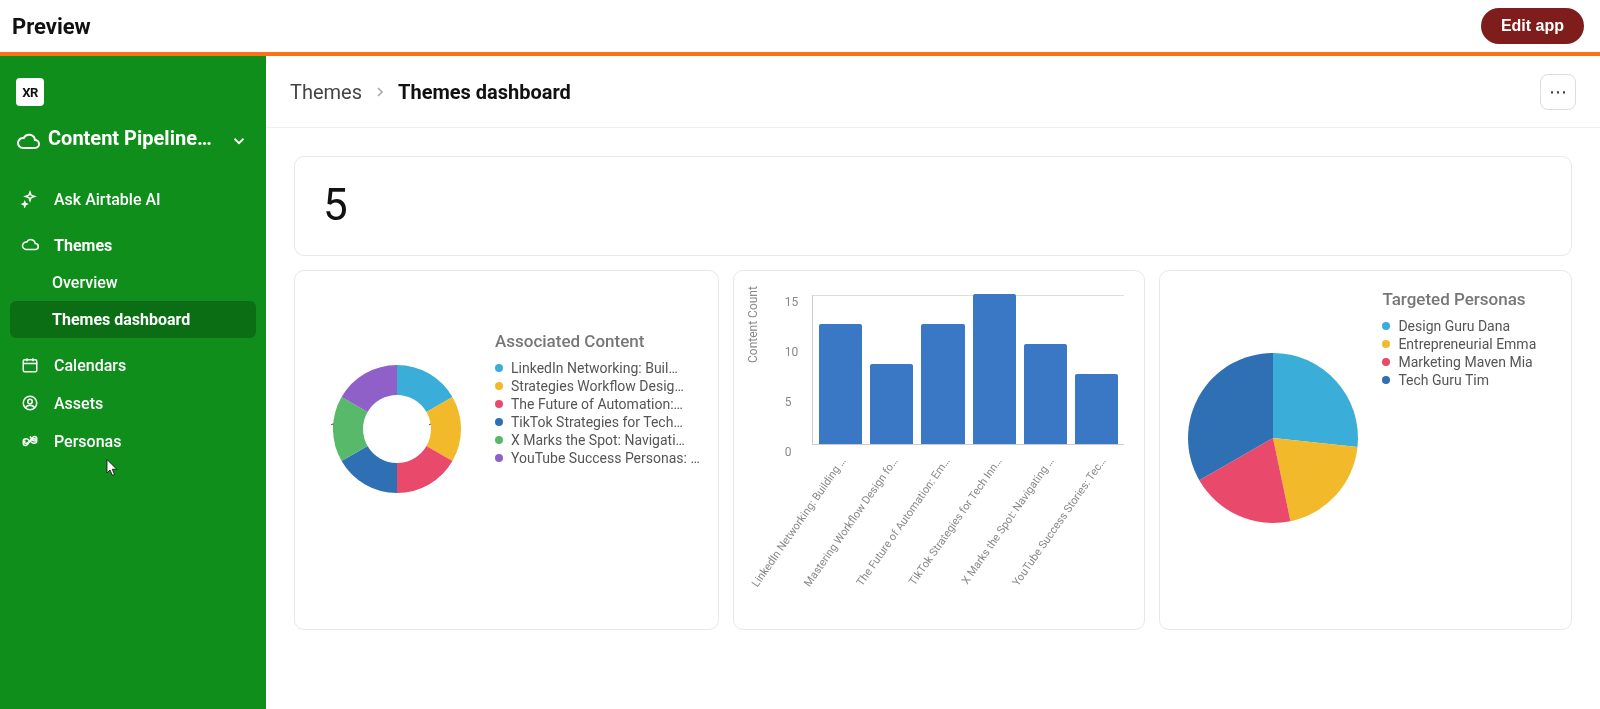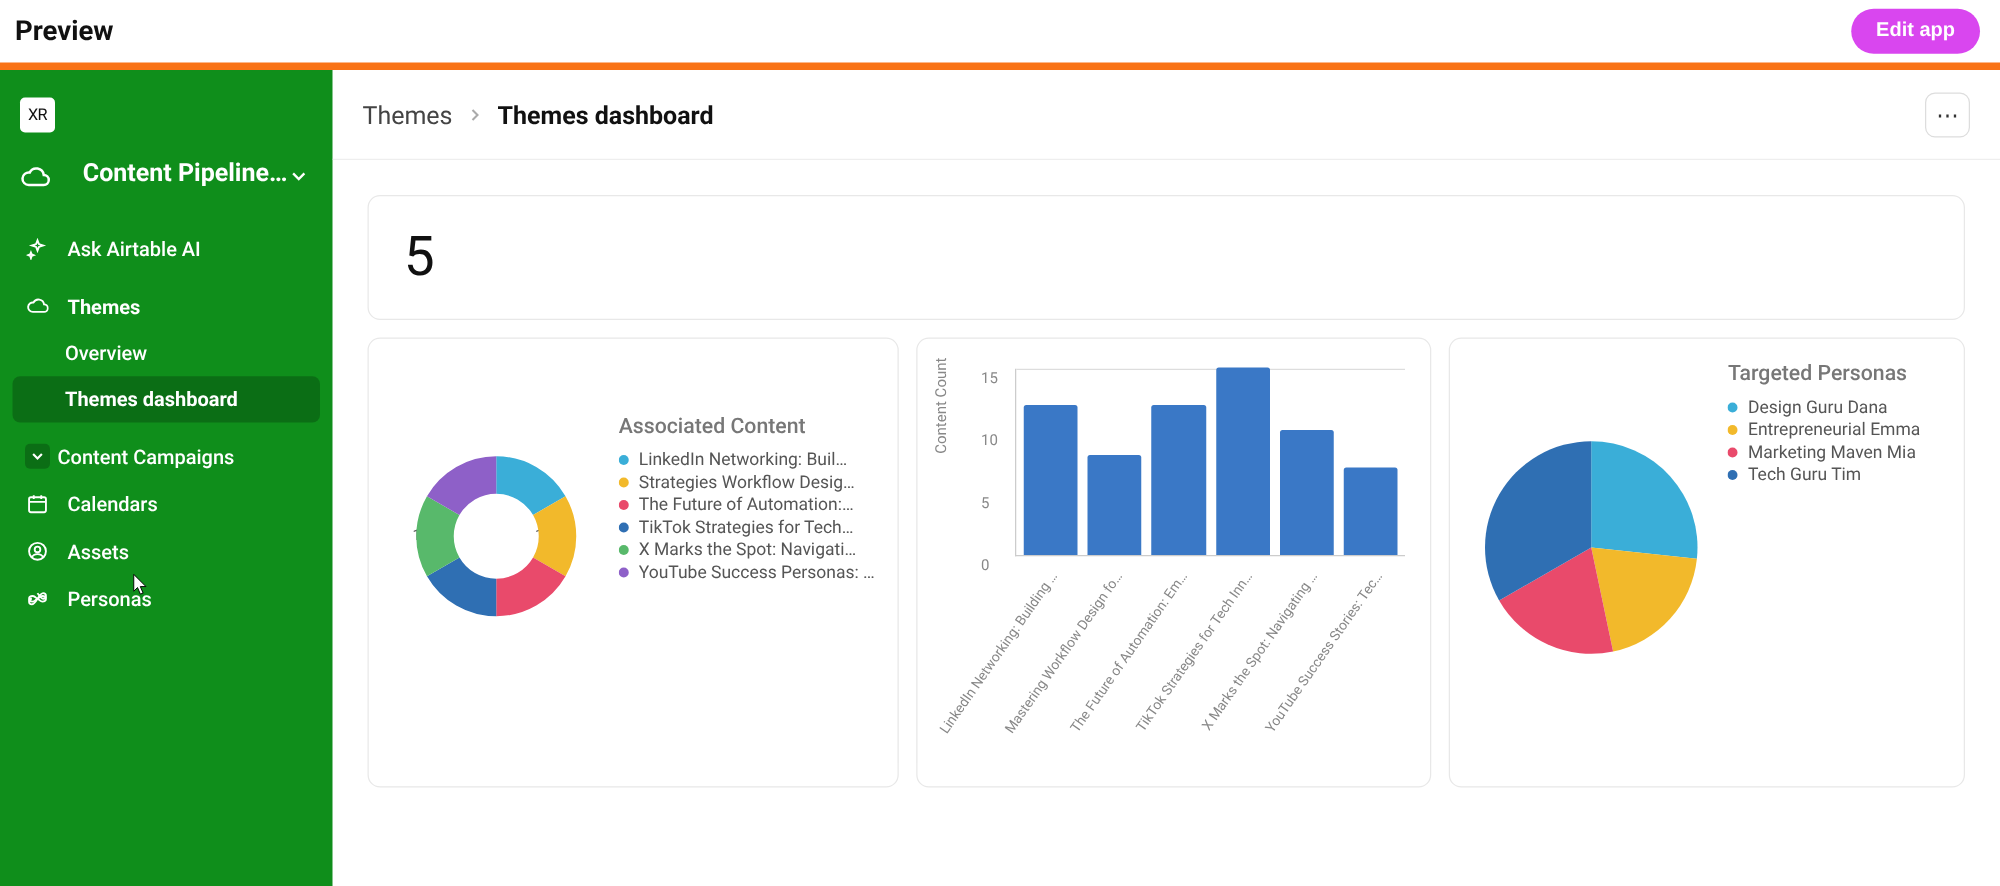--- a/index.html
+++ b/index.html
@@ -1,34 +1,34 @@
 <!DOCTYPE html>
 <html><head>
 <meta charset="utf-8">
 <style>
   * { box-sizing: border-box; margin: 0; padding: 0; }
   html, body { height: 100%; font-family: -apple-system, BlinkMacSystemFont, "Segoe UI", Roboto, Helvetica, Arial, sans-serif; color: #111; }
   body { width: 1600px; height: 709px; overflow: hidden; background: #fff; }
 
   
-  .topbar { height: 56px; display: flex; align-items: center; justify-content: space-between; padding: 0 16px 0 12px; border-bottom: 6px solid #f97316; }
+  .topbar { height: 56px; display: flex; align-items: center; justify-content: space-between; padding: 0 16px 0 12px; border-bottom: 4px solid #f97316; }
   .topbar h1 { font-size: 22px; font-weight: 700; }
-  .edit-btn { background: #d946ef; color: #fff; border: none; border-radius: 20px; padding: 9px 20px; font-size: 16px; font-weight: 600; cursor: pointer; }
+  .edit-btn { background: #7f1d1d; color: #fff; border: none; border-radius: 20px; padding: 9px 20px; font-size: 16px; font-weight: 600; cursor: pointer; }
 
   
   .app { display: flex; height: calc(100% - 56px); }
 
   
   .sidebar { width: 266px; background: #0f8e1b; color: #fff; display: flex; flex-direction: column; padding: 12px 10px; flex-shrink: 0; }
   .logo-box { width: 28px; height: 28px; background: #fff; border-radius: 4px; display: flex; align-items: center; justify-content: center; margin: 10px 6px 14px 6px; }
-  .logo-box span { font-weight: 400; font-size: 13px; color: #111; letter-spacing: -0.5px; }
+  .logo-box span { font-weight: 700; font-size: 13px; color: #111; letter-spacing: -0.5px; }
 
   .workspace-row { display: flex; align-items: flex-start; padding: 6px 6px 18px 6px; cursor: pointer; }
   .workspace-row .cloud-icon { width: 24px; flex-shrink: 0; margin-top: 4px; }
-  .workspace-title { flex: 1; font-size: 20px; font-weight: 700; line-height: 1.25; word-break: break-word; margin-left: 8px; text-align: right; }
+  .workspace-title { flex: 1; font-size: 20px; font-weight: 700; line-height: 1.25; word-break: break-word; margin-left: 8px; }
   .chev { width: 20px; flex-shrink: 0; margin-top: 6px; }
 
   .nav { list-style: none; margin-top: 4px; }
   .nav li { border-radius: 6px; text-align: center; }
   .nav a, .nav .item { display: flex; align-items: center; gap: 14px; padding: 9px 10px; color: #fff; text-decoration: none; font-size: 16px; font-weight: 500; border-radius: 6px; cursor: pointer; }
   .nav .item.sub { padding-left: 42px; font-weight: 500; }
   .nav .item.subselected { background: rgba(0,0,0,0.22); font-weight: 700; }
   .nav .item.bold { font-weight: 700; }
   .nav .spacer { height: 8px; }
   .nav .icon { width: 20px; height: 20px; flex-shrink: 0; display:flex; align-items:center; justify-content:center; }
@@ -141,30 +141,20 @@
           <div class="item sub">
         <span>Overview</span>
       </div>
         </li>
       <li>
           <div class="item sub subselected">
         <span>Themes dashboard</span>
       </div>
         </li>
       <li class="spacer"></li>
-      <li>
-          <div class="item" style="gap:10px;">
-        <span class="caret-box">
-              <svg viewBox="0 0 24 24" width="14" height="14" fill="none" stroke="#fff" stroke-width="3">
-                <path d="M6 9l6 6 6-6"></path>
-              </svg>
-            </span>
-        <span>Content Campaigns</span>
-      </div>
-        </li>
       <li>
           <div class="item">
         <span class="icon">
               <svg viewBox="0 0 24 24" width="18" height="18" fill="none" stroke="#fff" stroke-width="2">
                 <rect x="3" y="5" width="18" height="16" rx="2"></rect>
                 <path d="M3 10h18M8 3v4M16 3v4"></path>
               </svg>
             </span>
         <span>Calendars</span>
       </div>

